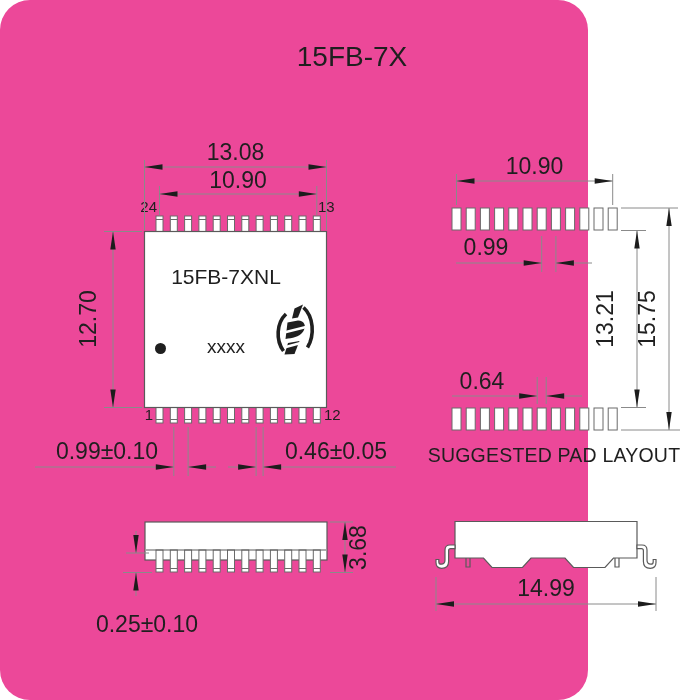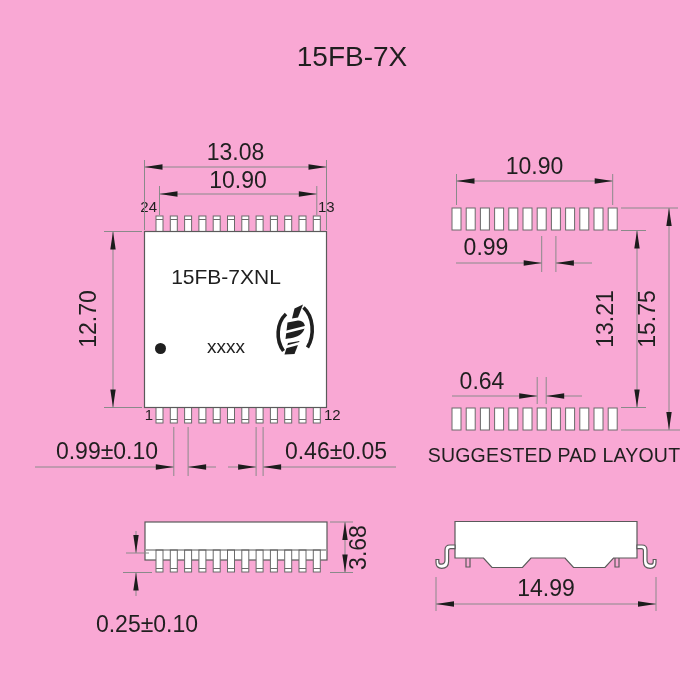--- a/index.html
+++ b/index.html
@@ -1,16 +1,16 @@
 <!DOCTYPE html>
 <html><head>
 <meta charset="utf-8">
 <style>
   html,body{margin:0;padding:0;background:#ffffff;}
-  .page{position:relative;width:700px;height:700px;background:#f9a8d4;font-family:"Liberation Sans",sans-serif;}
+  .page{position:relative;width:588px;height:700px;background:#ec4899;font-family:"Liberation Sans",sans-serif;border-radius:30px;}
   svg{display:block;}
   text{fill:#1f1f1f;font-family:"Liberation Sans",sans-serif;}
   .outline{stroke:#5a5a5a;stroke-width:1.2;fill:none;}
   .outline-fill{stroke:#5a5a5a;stroke-width:1.2;fill:#ffffff;}
   .ext{stroke:#8a8a8a;stroke-width:1;fill:none;}
   .dim{stroke:#8a8a8a;stroke-width:1;fill:none;}
   .pin{stroke:#6a6a6a;stroke-width:1;fill:#ffffff;}
   .cap{stroke:#6a6a6a;stroke-width:1;}
   .t-dim{font-size:23px;}
   .t-pin{font-size:15px;}

